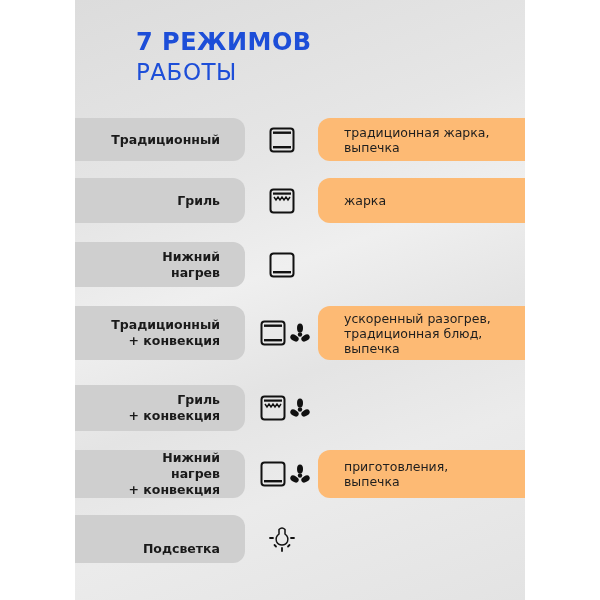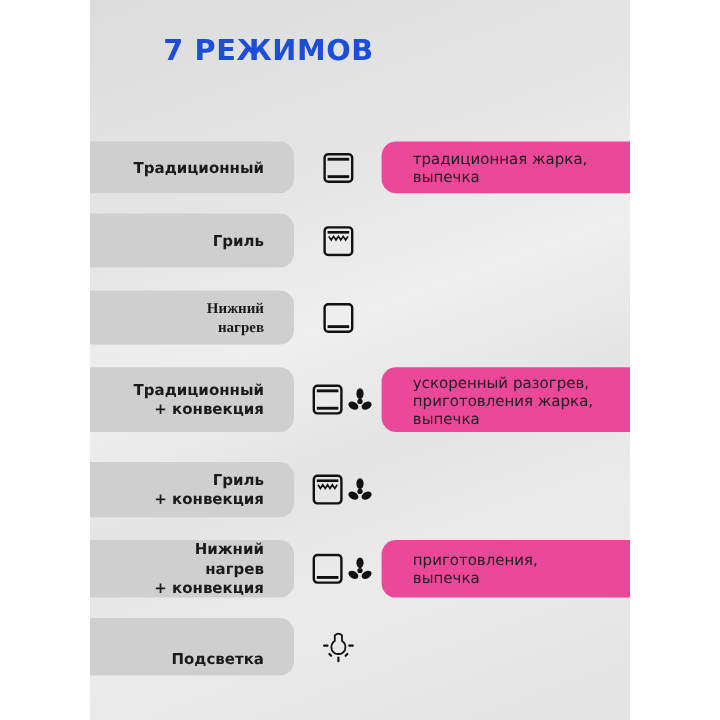--- a/index.html
+++ b/index.html
@@ -8,33 +8,34 @@
   .panel { position:absolute; left:75px; top:0; width:450px; height:600px;
            background: linear-gradient(160deg,#dcdcdc 0%,#e6e6e6 30%,#efefef 45%,#e4e4e4 60%,#ebebeb 75%,#e3e3e3 100%); }
   .title { position:absolute; left:116px; top:27px; color:#1d4ed8;margin-left:20px; }
   .title .l1 { font-size:24px; font-weight:bold; letter-spacing:0.5px; line-height:30px; }
   .title .l2 { font-size:23px; font-weight:normal; letter-spacing:0.5px; line-height:30px; }
   .row { position:absolute; left:75px; width:450px; }
   .pill-l { position:absolute; left:0; top:0; width:170px; height:100%; background:#cfcfcf;
             border-radius:0 12px 12px 0; display:flex; align-items:center; justify-content:flex-end;
             box-sizing:border-box; padding-right:25px;padding-left:48px; }
   .pill-l span { font-size:12.5px; font-weight:bold; color:#1a1a1a; text-align:right; line-height:16px; }
-  .pill-r { position:absolute; left:243px; top:0; width:207px; height:100%; background:#ec4899;
+  .pill-r { position:absolute; left:243px; top:0; width:207px; height:100%; background:#fdba74;
             border-radius:12px 0 0 12px; display:flex; align-items:center; box-sizing:border-box; padding-left:26px; }
   .pill-r span { font-size:12.5px; color:#1e1e1e; line-height:15px; white-space:pre-line; }
   .icons { position:absolute; left:182px; top:0; width:56px; height:100%; display:flex; align-items:center; justify-content:center; gap:3px; }
   .icons.single { left:193px; width:28px; }
 </style>
 </head>
 <body>
 
 <div class="panel"></div>
 
 <div class="title">
   <div class="l1">7 РЕЖИМОВ</div>
+  <div class="l2">РАБОТЫ</div>
 </div>
 
 <div id="rows">
     <div class="row" style="top: 118px; height: 43px;">
       <div class="pill-l">
         <span style="white-space: pre-line;">Традиционный</span>
       </div>
       <div class="icons single">
         <span style="display: inline-flex;">
           <svg width="26" height="26" viewBox="0 0 26 26">
@@ -55,24 +56,27 @@
       </div>
       <div class="icons single">
         <span style="display: inline-flex;">
           <svg width="26" height="26" viewBox="0 0 26 26">
             <rect x="1.5" y="1.5" width="23" height="23" rx="3" fill="none" stroke="#111" stroke-width="2"></rect>
             <rect x="4" y="4.5" width="18" height="2.2" fill="#111"></rect>
             <path d="M5 9 L7 12 L9 9 L11 12 L13 9 L15 12 L17 9 L19 12 L21 9" fill="none" stroke="#111" stroke-width="1.4"></path>
           </svg>
         </span>
       </div>
+      <div class="pill-r">
+        <span>жарка</span>
+      </div>
     </div>
     <div class="row" style="top: 242px; height: 45px;">
       <div class="pill-l">
-        <span style="white-space: pre-line; font-family: Liberation Serif, serif;">Нижний
+        <span style="white-space: pre-line;">Нижний
 нагрев</span>
       </div>
       <div class="icons single">
         <span style="display: inline-flex;">
           <svg width="26" height="26" viewBox="0 0 26 26">
             <rect x="1.5" y="1.5" width="23" height="23" rx="3" fill="none" stroke="#111" stroke-width="2"></rect>
             <rect x="4" y="19" width="18" height="2.4" fill="#111"></rect>
           </svg>
         </span>
       </div>
@@ -96,21 +100,21 @@
               <circle cx="11" cy="12.5" r="2.2"></circle>
               <ellipse cx="11" cy="6" rx="3" ry="4.5"></ellipse>
               <ellipse cx="5.5" cy="16" rx="4.5" ry="3" transform="rotate(30 5.5 16)"></ellipse>
               <ellipse cx="16.5" cy="16" rx="4.5" ry="3" transform="rotate(-30 16.5 16)"></ellipse>
             </g>
           </svg>
         </span>
       </div>
       <div class="pill-r">
         <span>ускоренный разогрев,
-приготовления жарка,
+традиционная блюд,
 выпечка</span>
       </div>
     </div>
     <div class="row" style="top: 385px; height: 46px;">
       <div class="pill-l">
         <span style="white-space: pre-line;">Гриль
 + конвекция</span>
       </div>
       <div class="icons">
         <span style="display: inline-flex;">

